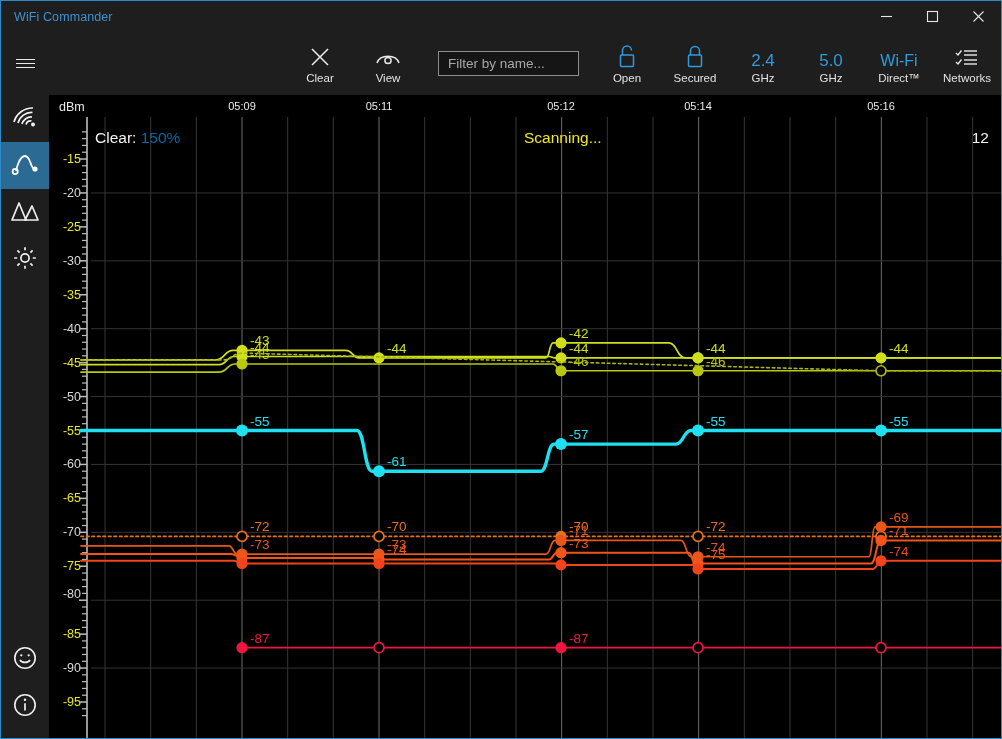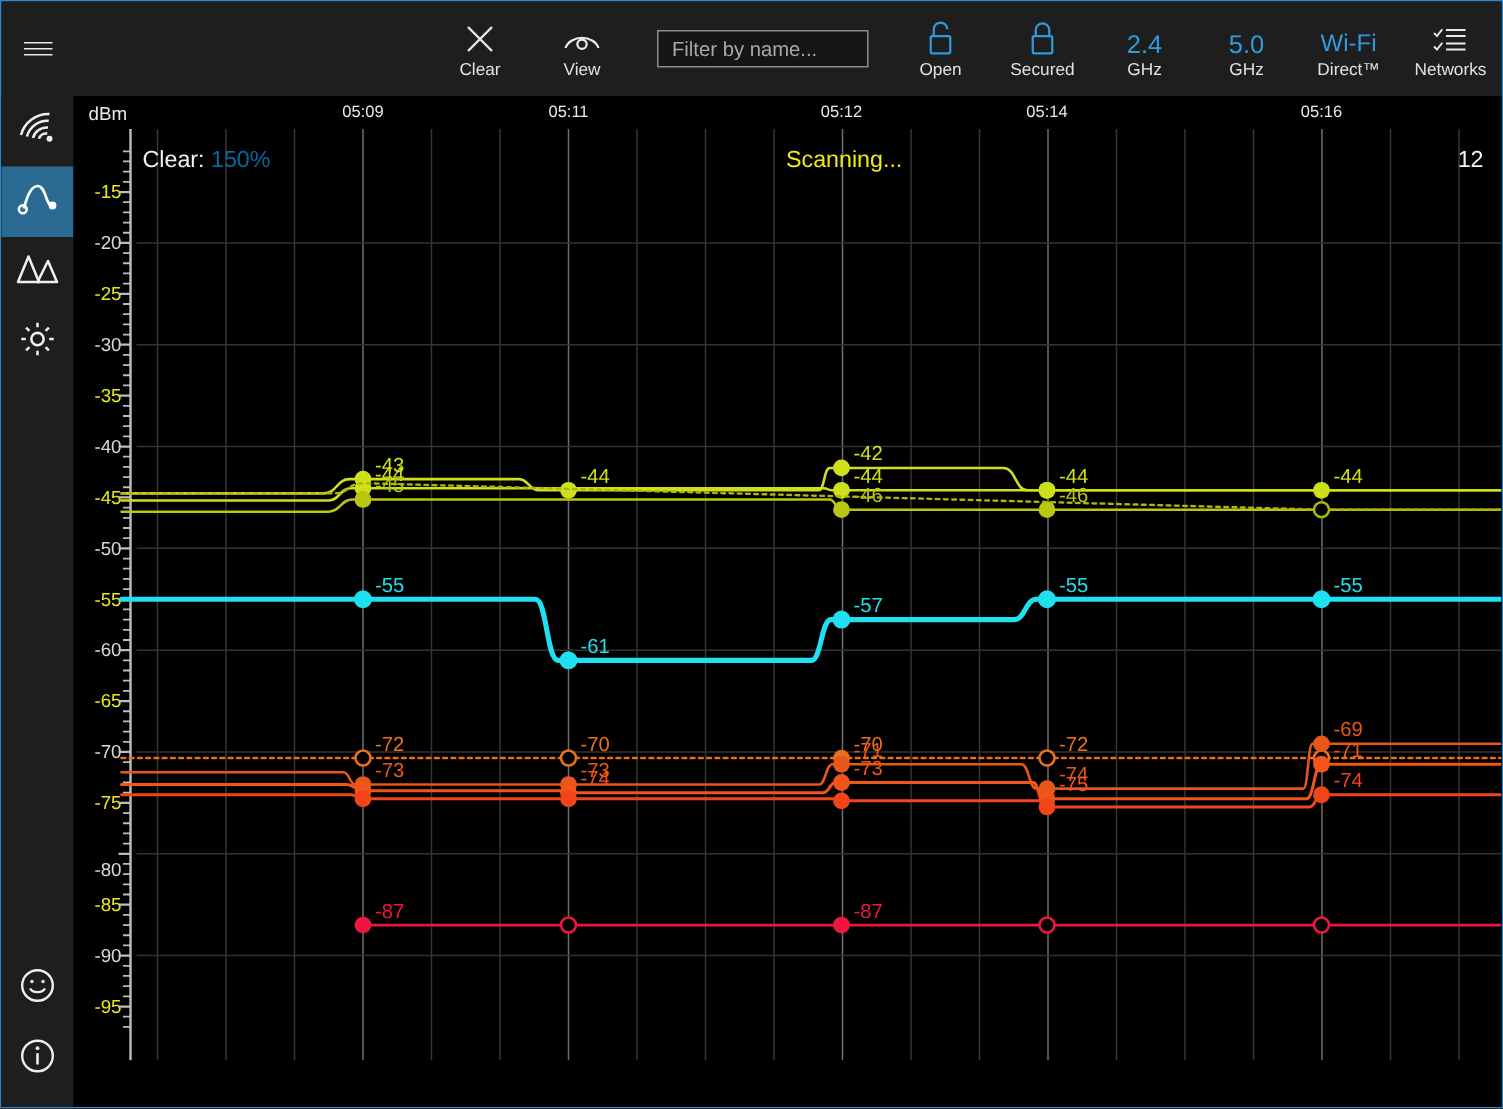--- a/index.html
+++ b/index.html
@@ -121,20 +121,41 @@
   .ov-speed { color: #f2f2f2; }
   .ov-speed b { color: #0369a1; font-weight: 400; }
   .ov-scan { color: #f0e818; }
   .ov-count { color: #f2f2f2; }
 </style>
 </head>
 <body>
 
 <div class="window">
 
+  <div class="titlebar">
+    <div class="title-text">WiFi Commander</div>
+    <div class="win-btns">
+      <div class="win-btn">
+        <svg width="13" height="13" viewBox="0 0 13 13">
+            <line x1="1" y1="6.5" x2="12" y2="6.5" stroke="currentColor" stroke-width="1.1"></line>
+          </svg>
+      </div>
+      <div class="win-btn">
+        <svg width="13" height="13" viewBox="0 0 13 13">
+            <rect x="1.5" y="1.5" width="10" height="10" fill="none" stroke="currentColor" stroke-width="1.1"></rect>
+          </svg>
+      </div>
+      <div class="win-btn">
+        <svg width="13" height="13" viewBox="0 0 13 13">
+            <line x1="1.5" y1="1.5" x2="11.5" y2="11.5" stroke="currentColor" stroke-width="1.1"></line>
+            <line x1="11.5" y1="1.5" x2="1.5" y2="11.5" stroke="currentColor" stroke-width="1.1"></line>
+          </svg>
+      </div>
+    </div>
+  </div>
 
   <div class="toolbar">
     <div class="hamburger">
       <div>
           <span></span>
           <span></span>
           <span></span>
         </div>
     </div>
     <div class="tb-spacer"></div>
@@ -301,21 +322,21 @@
           <div class="ylabel w" style="top: 165.812px; right: 920px;">-30</div>
           <div class="ylabel y" style="top: 199.75px; right: 920px;">-35</div>
           <div class="ylabel w" style="top: 233.688px; right: 920px;">-40</div>
           <div class="ylabel y" style="top: 267.625px; right: 920px;">-45</div>
           <div class="ylabel w" style="top: 301.562px; right: 920px;">-50</div>
           <div class="ylabel y" style="top: 335.5px; right: 920px;">-55</div>
           <div class="ylabel w" style="top: 369.438px; right: 920px;">-60</div>
           <div class="ylabel y" style="top: 403.375px; right: 920px;">-65</div>
           <div class="ylabel w" style="top: 437.312px; right: 920px;">-70</div>
           <div class="ylabel y" style="top: 471.25px; right: 920px;">-75</div>
-          <div class="ylabel w" style="top: 516px; right: 920px;">-80</div>
+          <div class="ylabel w" style="top: 499px; right: 920px;">-80</div>
           <div class="ylabel y" style="top: 539.125px; right: 920px;">-85</div>
           <div class="ylabel w" style="top: 573.062px; right: 920px;">-90</div>
           <div class="ylabel y" style="top: 607px; right: 920px;">-95</div>
         </div>
       <div class="plot" id="plot" style="left: 0px; top: 0px; width: 952px; height: 643px;">
           <svg width="952" height="643">
             <line x1="56" y1="22" x2="56" y2="643" stroke="#363636" stroke-width="1"></line>
             <line x1="101.66666666666666" y1="22" x2="101.66666666666666" y2="643" stroke="#363636" stroke-width="1"></line>
             <line x1="147.33333333333331" y1="22" x2="147.33333333333331" y2="643" stroke="#363636" stroke-width="1"></line>
             <line x1="192.99999999999997" y1="22" x2="192.99999999999997" y2="643" stroke="#6e6e6e" stroke-width="1"></line>

